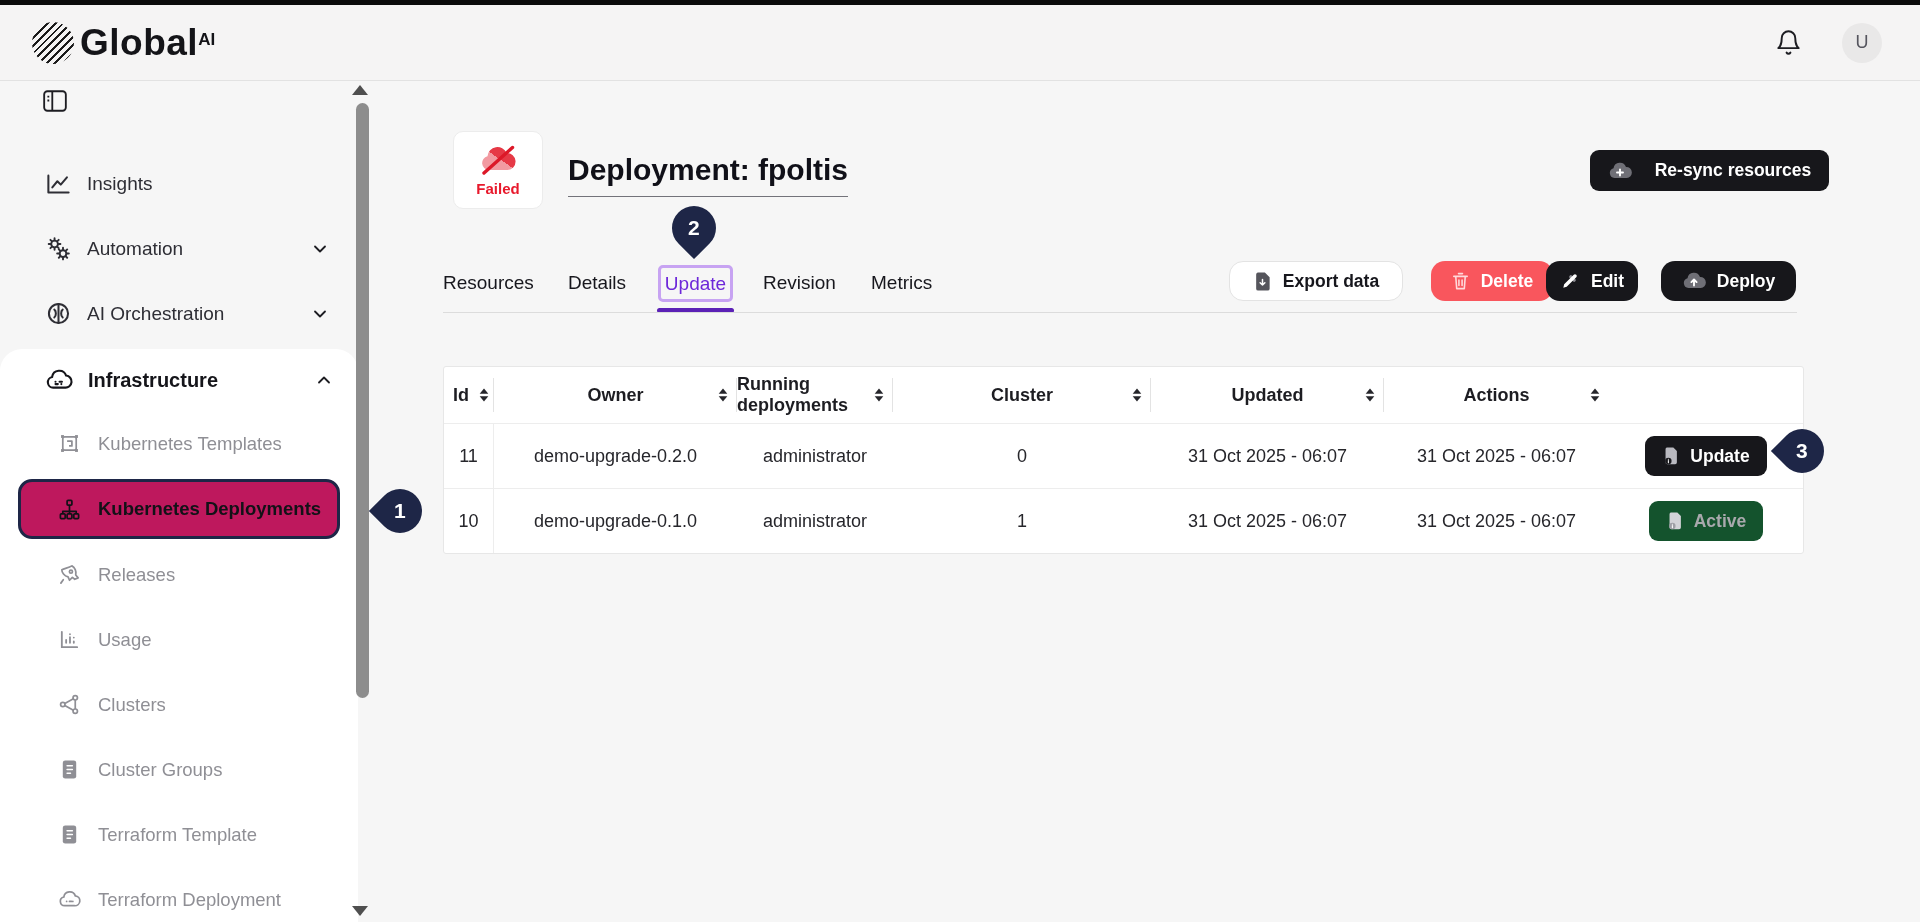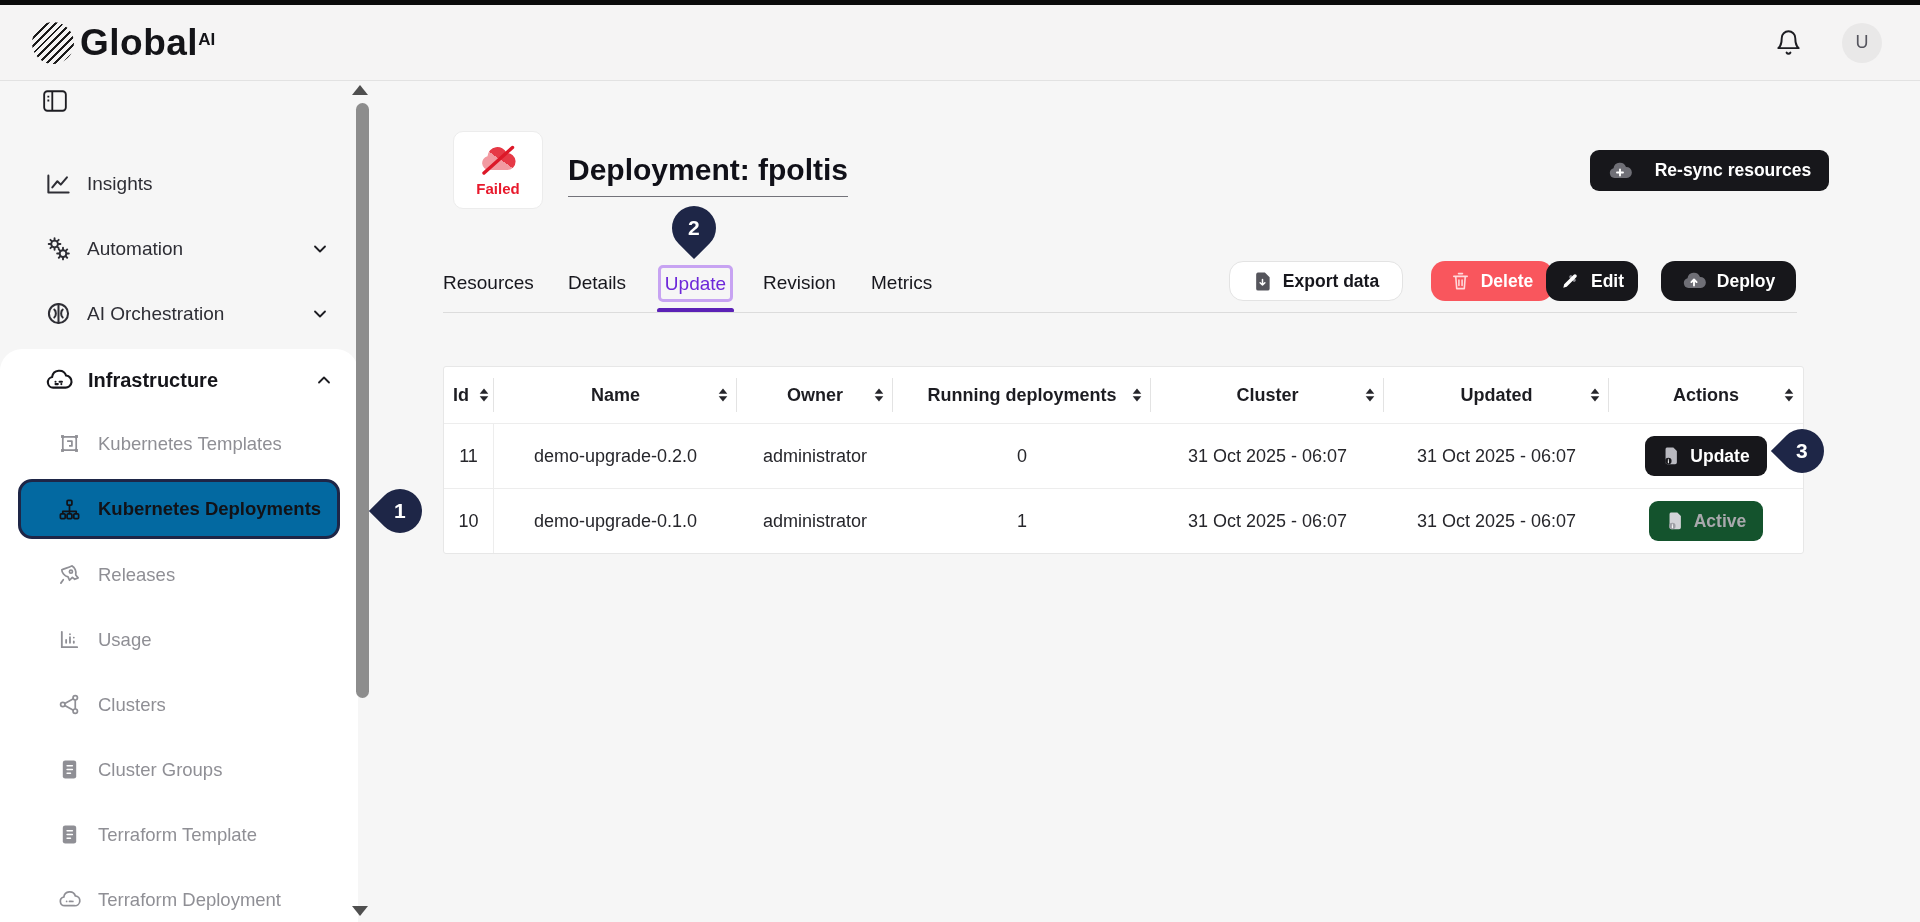--- a/index.html
+++ b/index.html
@@ -25,21 +25,21 @@
   .panel-toggle { position:absolute; top:8px; left:42px; cursor:pointer; }
   .nav-top { position:absolute; top:70px; left:0; width:356px; }
   .nav-item { height:65px; display:flex; align-items:center; padding:0 26px 0 45px; font-size:19px; color:#2e2e35; cursor:pointer; }
   .nav-ico { width:27px; height:27px; margin-right:15px; flex:0 0 auto; display:flex; }
   .nav-chev { margin-left:auto; display:flex; }
   .infra-card { position:absolute; top:268px; left:0; width:358px; bottom:0; background:#ffffff; border-radius:22px 22px 0 0; }
   .infra-head { height:62px; display:flex; align-items:center; padding:0 24px 0 45px; font-weight:700; font-size:20px; color:#15151a; cursor:pointer; }
   .infra-head .nav-ico { width:28px; height:28px; }
   .infra-item { height:65px; display:flex; align-items:center; padding-left:58px; color:#8f8f95; font-size:18.5px; cursor:pointer; }
   .infra-item .nav-ico { width:23px; height:23px; margin-right:17px; }
-  .infra-item.active { height:60px; margin:3px 18px; padding-left:37px; border:3px solid #1e2647; border-radius:14px; background:#0369a1; color:#121217; font-weight:700;align-items:center; }
+  .infra-item.active { height:60px; margin:3px 18px; padding-left:37px; border:3px solid #1e2647; border-radius:14px; background:#be185d; color:#121217; font-weight:700;align-items:center; }
   
   .sb-up, .sb-down { position:absolute; right:5px; width:0; height:0; border-left:8px solid transparent; border-right:8px solid transparent; cursor:pointer; }
   .sb-up { top:4px; border-bottom:10px solid #4f4f4f; }
   .sb-down { bottom:6px; border-top:10px solid #4f4f4f; }
   .sb-thumb { position:absolute; top:22px; right:4px; width:13px; height:595px; background:#8d8d8d; border-radius:7px; cursor:grab; }
 
   
   .failed-card { position:absolute; left:453px; top:131px; width:90px; height:78px; background:#fff; border:1px solid #ececec; border-radius:10px; display:flex; flex-direction:column; align-items:center; justify-content:center; gap:3px; }
   .failed-label { color:#e8192c; font-size:15px; font-weight:700; }
   .page-title { position:absolute; left:568px; top:139px; font-size:30px; font-weight:600; color:#101018; padding-bottom:9px; border-bottom:1.5px solid #73737a;margin-top:14px; }
@@ -346,29 +346,20 @@
       <div class="th th-id">
         <span>Id</span>
         <span class="sort">
           <svg width="12" height="15" viewBox="0 0 14 17" fill="#26262b">
               <path d="M7 1l5 6H2z"></path>
               <path d="M7 16l-5-6h10z"></path>
             </svg>
         </span>
       </div>
       <div class="th">
-        <span>Name</span>
-        <span class="sort">
-          <svg width="12" height="15" viewBox="0 0 14 17" fill="#26262b">
-              <path d="M7 1l5 6H2z"></path>
-              <path d="M7 16l-5-6h10z"></path>
-            </svg>
-        </span>
-      </div>
-      <div class="th">
         <span>Owner</span>
         <span class="sort">
           <svg width="12" height="15" viewBox="0 0 14 17" fill="#26262b">
               <path d="M7 1l5 6H2z"></path>
               <path d="M7 16l-5-6h10z"></path>
             </svg>
         </span>
       </div>
       <div class="th">
         <span>Running deployments</span>

